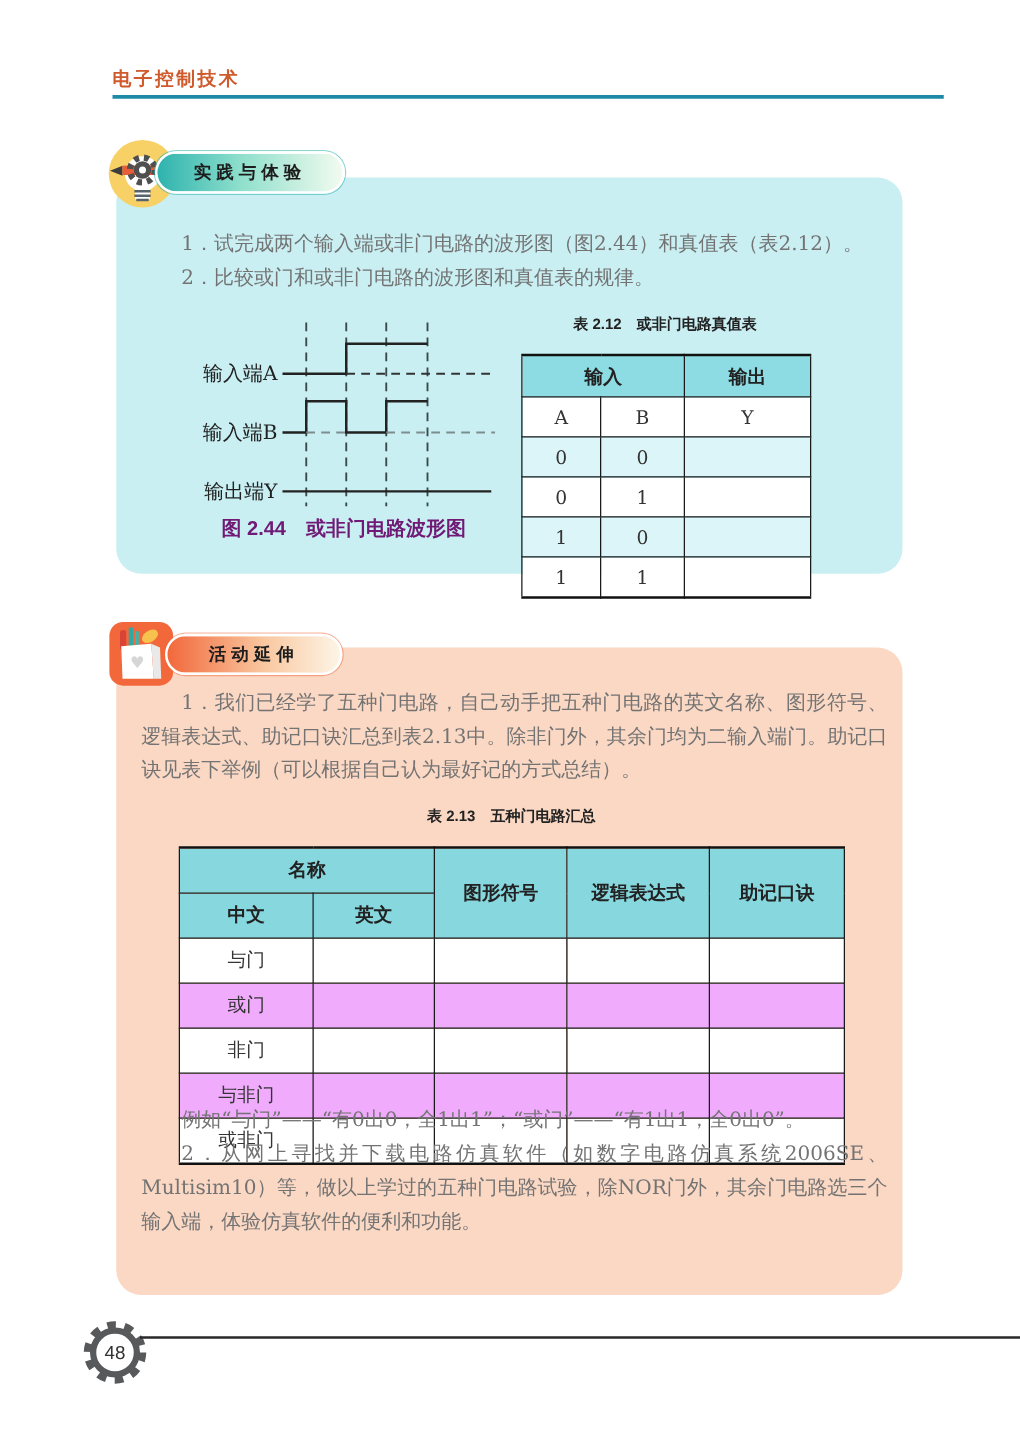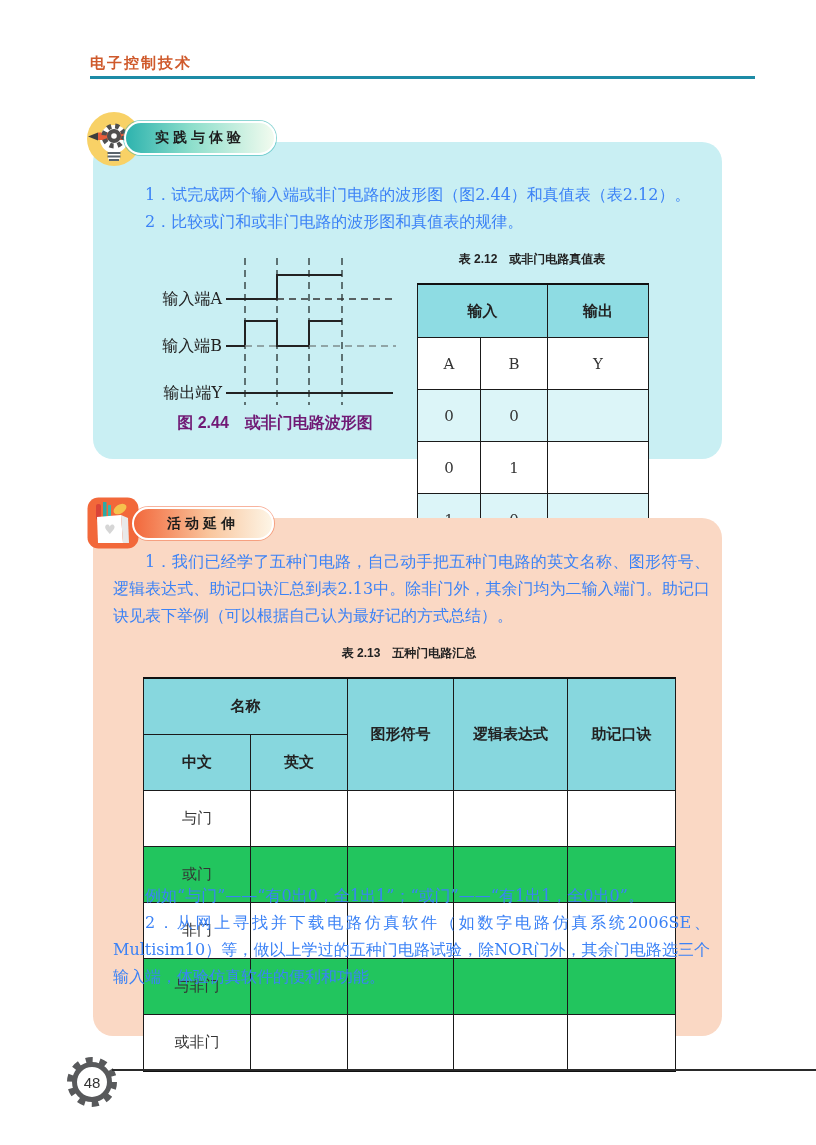--- a/index.html
+++ b/index.html
@@ -24,50 +24,50 @@
   .pill-teal{left:124px;top:121px;width:148px;height:30px;
         background:linear-gradient(90deg,#2eb3ae 0%,#8fdfcc 45%,#f2fbef 100%);
         box-shadow:0 0 0 1px rgba(46,179,174,.55);}
   .pill-orange{left:132px;top:507px;width:138px;height:29px;
         background:linear-gradient(90deg,#f2683c 0%,#f9c69e 55%,#fdf5e6 100%);
         box-shadow:0 0 0 1px rgba(242,104,60,.5);}
   .badge-icon{left:86px;top:111px;width:56px;height:56px;}
   .badge-icon2{left:87px;top:497px;width:52px;height:52px;}
 
   
-  .body-text{font-size:16px;line-height:27px;text-align:justify;color:#3b82f6;}
+  .body-text{font-size:16px;line-height:27px;text-align:justify;color:#737373;}
   .body-text p{margin:0;text-indent:32px;}
   .txt1{left:113px;top:181px;width:598px;}
   .txt2{left:113px;top:548px;width:597px;}
   .txt3{left:113px;top:882px;width:597px;}
 
   
   .fig-caption{left:140px;top:413px;width:270px;text-align:center;
       font-family:"Liberation Sans",sans-serif;font-weight:bold;font-size:16px;color:#701a75;}
   .tbl-title{font-family:"Liberation Sans",sans-serif;font-weight:bold;font-size:12px;
       color:#222;text-align:center;}
   .t212-title{left:407px;top:251px;width:250px;}
   .t213-title{left:143px;top:645px;width:532px;text-align:center;}
 
   
   table{border-collapse:collapse;table-layout:fixed;}
   .t212{left:417px;top:283px;width:231px;font-size:15px;}
   .t213{left:143px;top:677px;width:532px;font-size:15px;}
-  td,th{border:1px solid #1a1a1a;padding:14px;text-align:center;vertical-align:middle;
+  td,th{border:1px solid #1a1a1a;padding:4px;text-align:center;vertical-align:middle;
         font-weight:normal;overflow:hidden;}
   .t212 tr.hd th,.t213 tr.hd th{background:#87d7de;
         font-family:"Liberation Sans",sans-serif;font-weight:bold;color:#222;}
   .t212 tr.hd th{background:#8edce3;height:24px;}
   .t212 td{height:23px;background:#fff;}
   .t212 tr.alt td{background:#dcf5f8;}
   .t212 table, .t212{border-top:2px solid #111;border-bottom:2px solid #111;}
   .t213{border-top:2px solid #111;border-bottom:2px solid #111;border-radius:30px;}
   .t213 tr.hd th{height:27px;}
   .t213 td{height:27px;background:#fff;}
-  .t213 tr.alt td{background:#22c55e;}
+  .t213 tr.alt td{background:#f0abfc;}
 
   
   .waveform{left:140px;top:252px;}
 
   
   .page-gear{left:64px;top:1054px;width:56px;height:56px;}
   .footer-line{left:112px;top:1069px;width:704px;height:2px;background:#2a2a2a;}
 </style>
 </head>
 <body>

